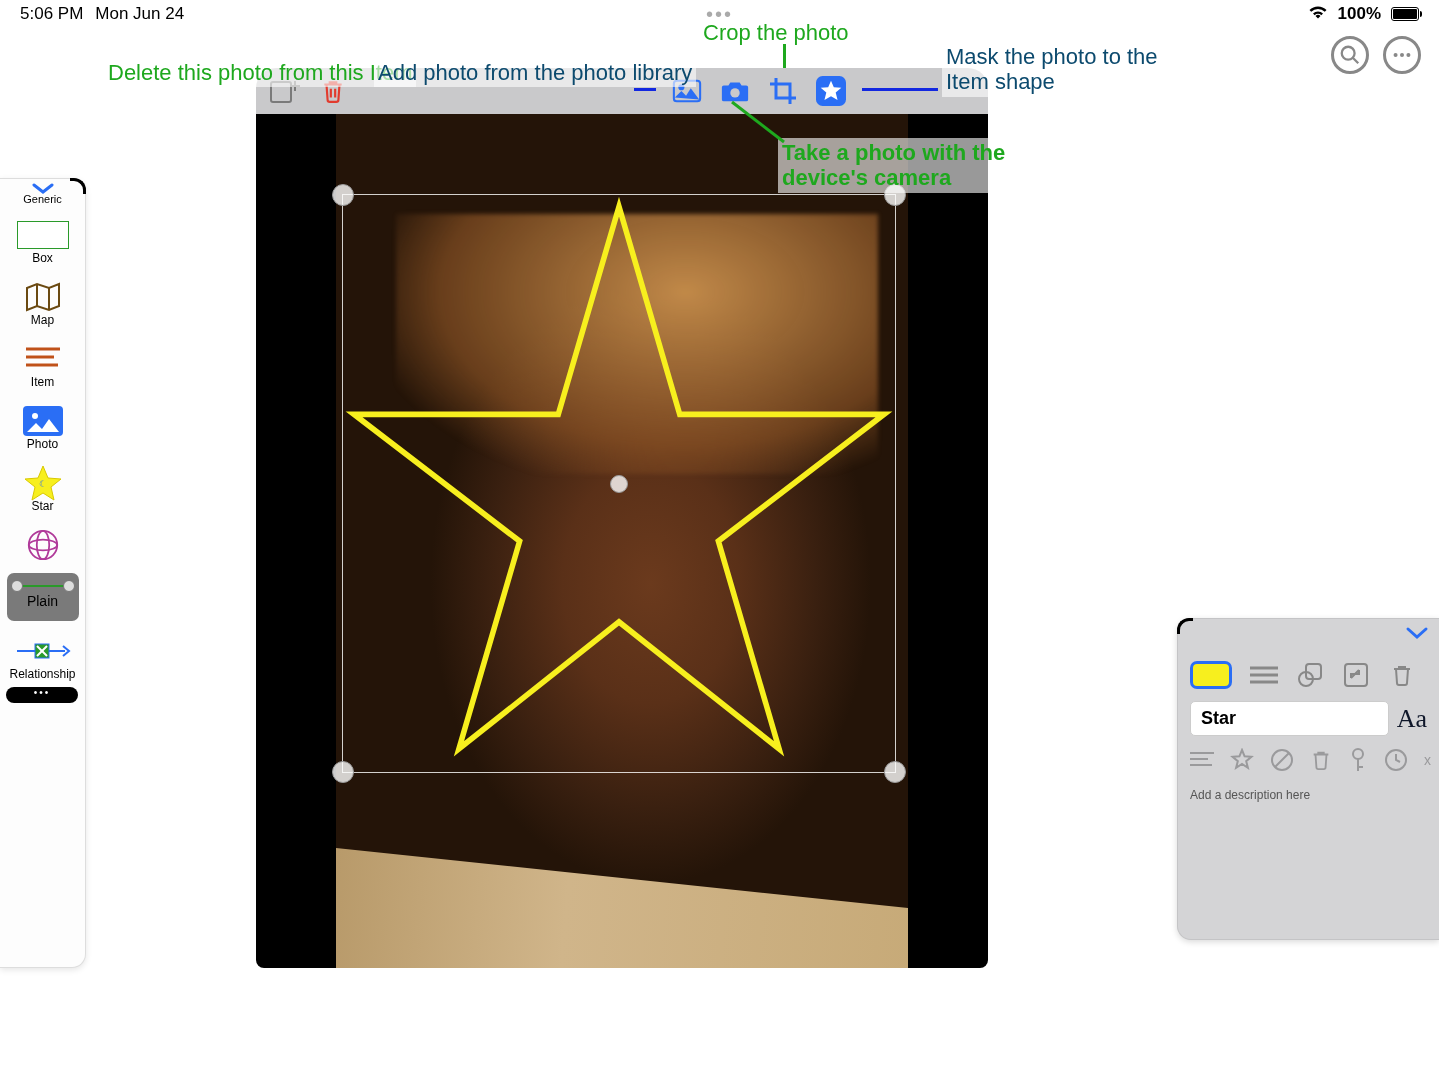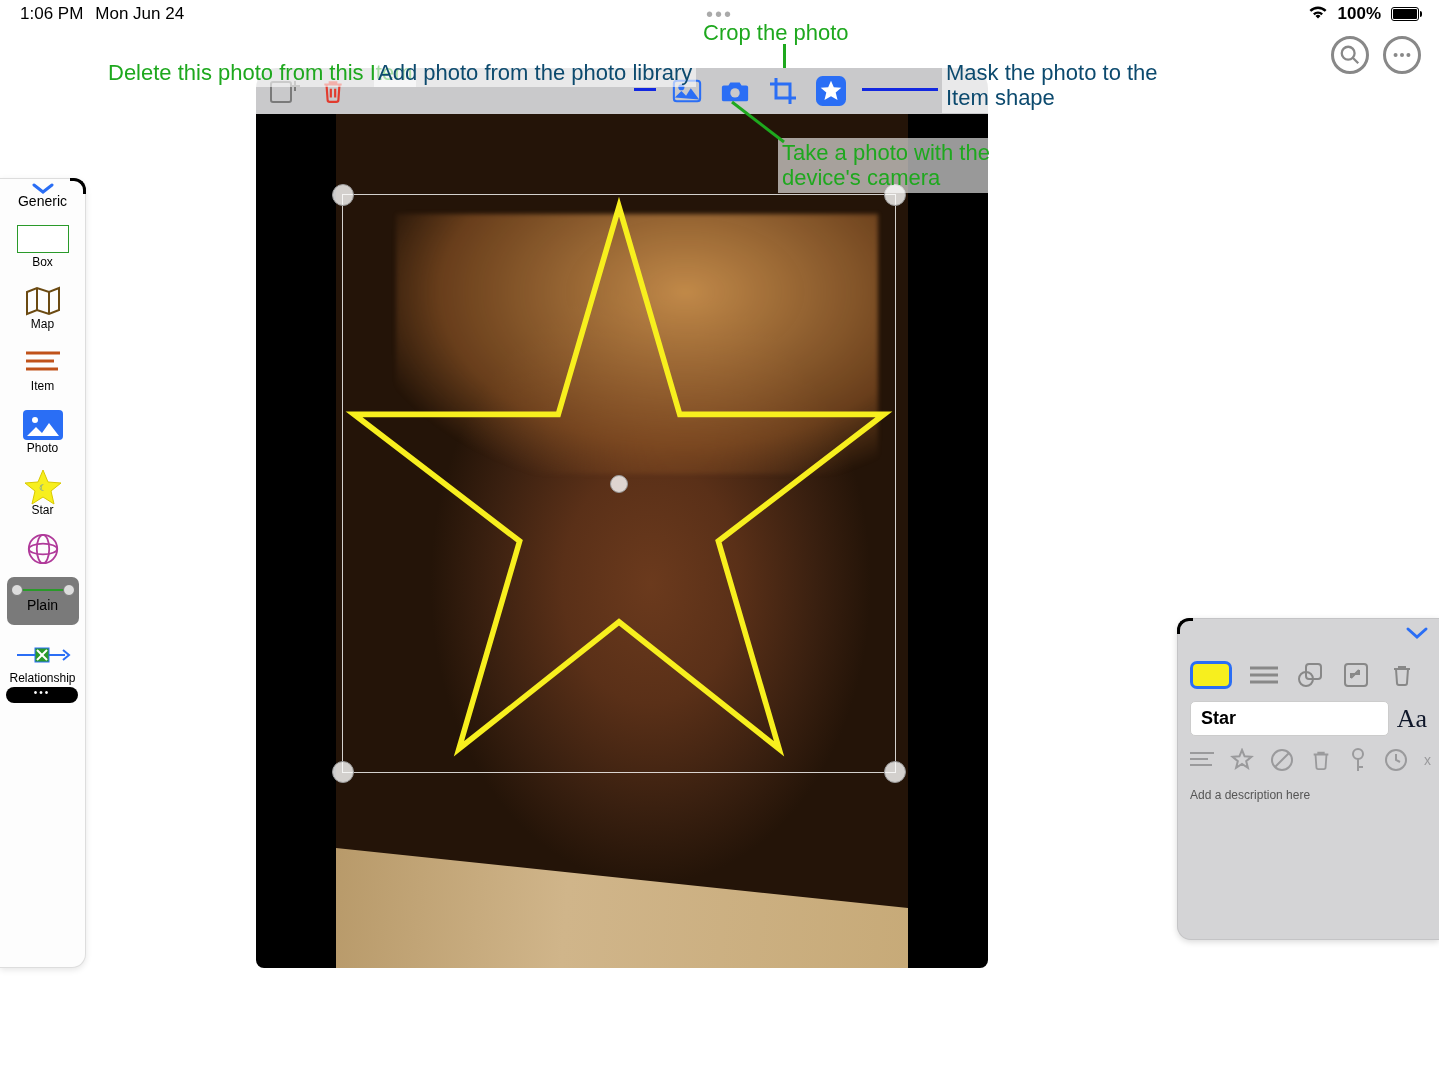--- a/index.html
+++ b/index.html
@@ -37,21 +37,21 @@
   .h-tl { left:-11px; top:-11px; } .h-tr { right:-11px; top:-11px; }
   .h-bl { left:-11px; bottom:-11px; } .h-br { right:-11px; bottom:-11px; }
   .h-c { left:50%; top:50%; transform:translate(-50%,-50%); width:18px; height:18px; }
   .star-shape { position:absolute; left:0; top:0; width:100%; height:100%; }
 
   
   .left-panel { position:absolute; left:0; top:178px; width:86px; bottom:112px; background:#fdfdfd; border:1px solid #ddd; border-left:none; border-radius:0 14px 14px 0; box-shadow:0 2px 6px rgba(0,0,0,.1); display:flex; flex-direction:column; align-items:center; padding-top:2px; }
   .left-panel .corner { position:absolute; right:-1px; top:-1px; width:16px; height:16px; border-top:3px solid #000; border-right:3px solid #000; border-radius:0 12px 0 0; }
   .lp-header { color:#2a6ef5; font-size:12px; display:flex; flex-direction:column; align-items:center; margin-bottom:6px;}
   .lp-header svg { margin-bottom:-2px; }
-  .lp-header-label { color:#000; font-size:14px; }
+  .lp-header-label { color:#000; font-size:11px; }
   .lp-item { width:72px; display:flex; flex-direction:column; align-items:center; margin:8px 0; font-size:12px; }
   .lp-icon { width:56px; height:32px; display:flex; align-items:center; justify-content:center; }
   .lp-box { border:1.5px solid #2a9a2a; width:52px; height:28px; background:#fff; }
   .pill { position:absolute; left:6px; width:72px; height:16px; background:#000; border-radius:8px; top:508px; color:#fff; font-size:10px; text-align:center; letter-spacing:2px; }
   .lp-plain { width:72px; height:48px; background:#7a7a7a; border-radius:7px; display:flex; flex-direction:column; align-items:center; justify-content:center; position:relative; margin-top:12px; }
   .lp-plain-line { width:52px; height:2px; background:#2a9a2a; position:relative; }
   .lp-plain-line::before,.lp-plain-line::after{content:"";position:absolute;width:10px;height:10px;border:1.5px solid #777;background:#ddd;border-radius:50%;top:-5px;}
   .lp-plain-line::before{left:-6px}.lp-plain-line::after{right:-6px}
   .lp-plain-label{font-size:14px;color:#000;margin-top:6px}
 
@@ -74,21 +74,21 @@
   .green { color:#1ea81e; }
   .blue  { color:#0c4a6e; }
   .ann-line { position:absolute; background:currentColor; height:3px; }
   .ann-line.v { width:3px; height:auto; }
 </style>
 </head>
 <body>
 
 <div class="status-bar">
   <div class="status-left">
-    <span>1:06 PM</span>
+    <span>5:06 PM</span>
     <span>Mon Jun 24</span>
   </div>
   <div class="status-center">•••</div>
   <div class="status-right">
     <span>
       <svg width="20" height="14" viewBox="0 0 20 14">
           <path d="M10 13.5 7.5 11a3.5 3.5 0 0 1 5 0Zm-5-5a7 7 0 0 1 10 0l-1.7 1.7a4.6 4.6 0 0 0-6.6 0ZM1.5 5a12 12 0 0 1 17 0L16.8 6.7a9.6 9.6 0 0 0-13.6 0Z" fill="#000"></path>
         </svg>
     </span>
     <span>100%</span>
@@ -335,21 +335,21 @@
         </svg>
       </span>
     <span class="x">x</span>
   </div>
   <div class="rp-desc">Add a description here</div>
 </div>
 
 <div class="callout green" style="left:74px; top:58px; text-align:left;margin-left:30px;">Delete this photo from this Item</div>
 <div class="callout blue" style="left:374px; top:58px; text-align:right;">Add photo from the photo library</div>
 <div class="callout green" style="left:699px; top:18px;">Crop the photo</div>
-<div class="callout green" style="left:778px; top:138px; width:240px;">Take a photo with the device's camera</div>
-<div class="callout blue" style="left:942px; top:58px; width:266px;">Mask the photo to the Item shape</div>
+<div class="callout green" style="left:778px; top:138px; width:240px;font-weight:bold;">Take a photo with the device's camera</div>
+<div class="callout blue" style="left:942px; top:42px; width:266px;">Mask the photo to the Item shape</div>
 
 <div class="ann-line blue" style="left:634px; top:88px; width:22px; color:#1227e0"></div>
 <div class="ann-line blue" style="left:862px; top:88px; width:76px; color:#1227e0"></div>
 <div class="ann-line v green" style="left:783px; top:44px; height:24px; color:#1ea81e"></div>
 <svg style="position:absolute; left:728px; top:100px;" width="60" height="44">
     <line x1="4" y1="2" x2="56" y2="42" stroke="#1ea81e" stroke-width="3"></line>
   </svg>
 
 </body></html>

